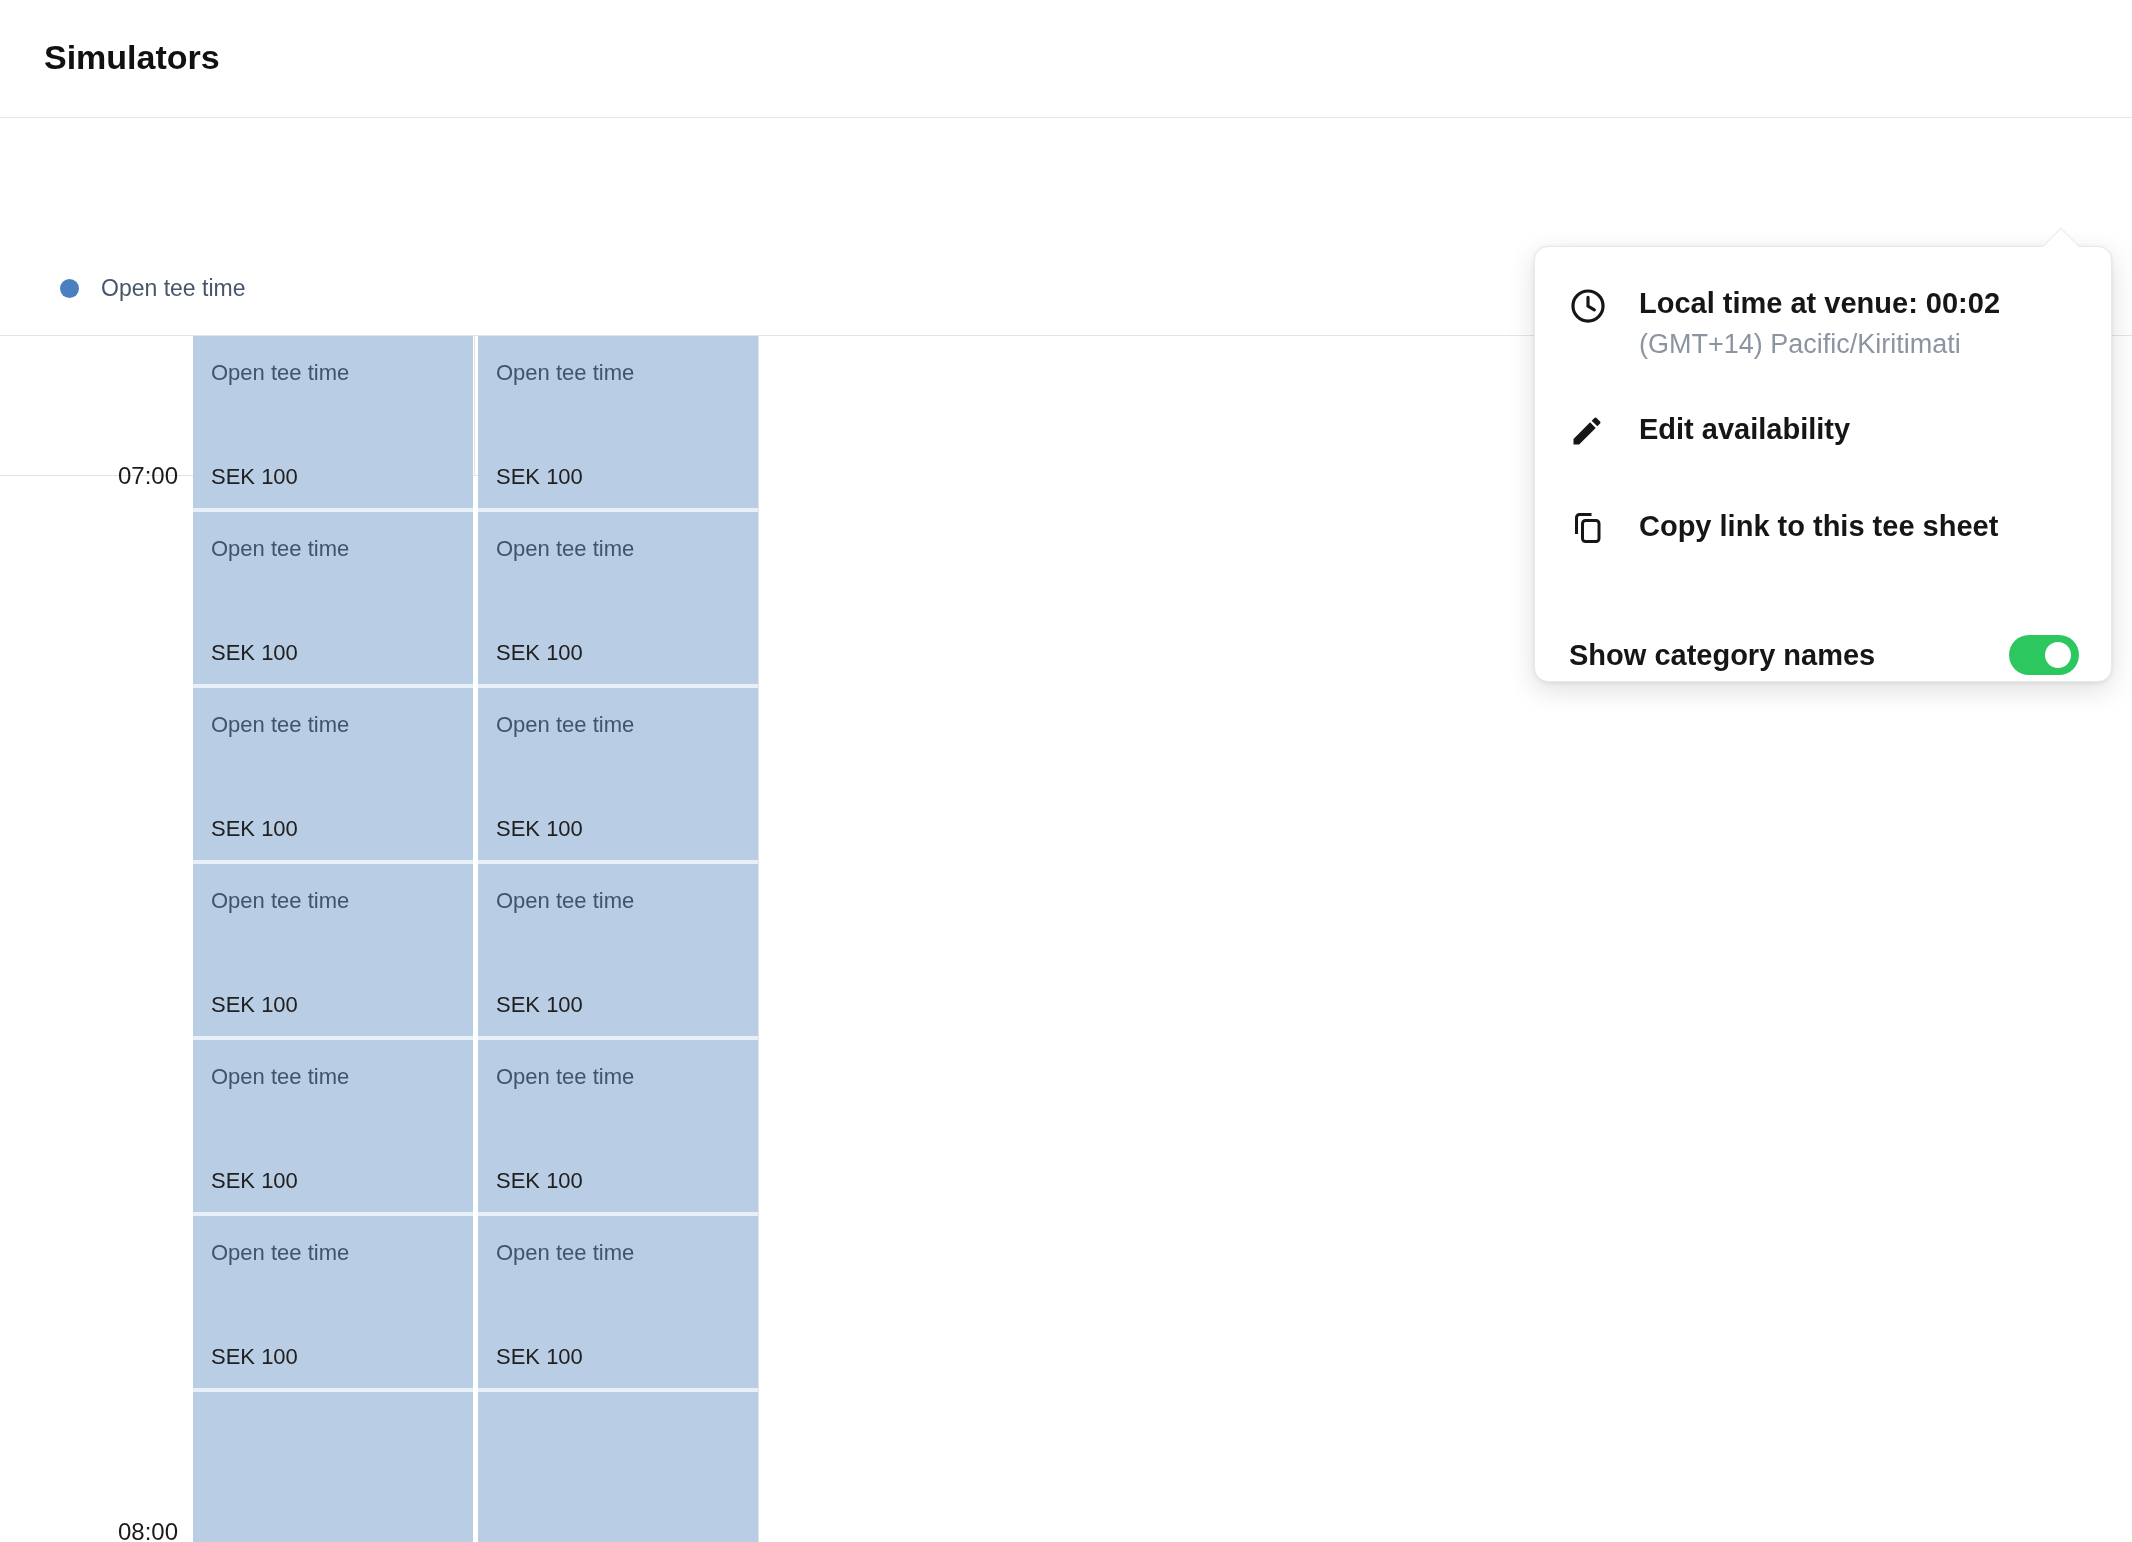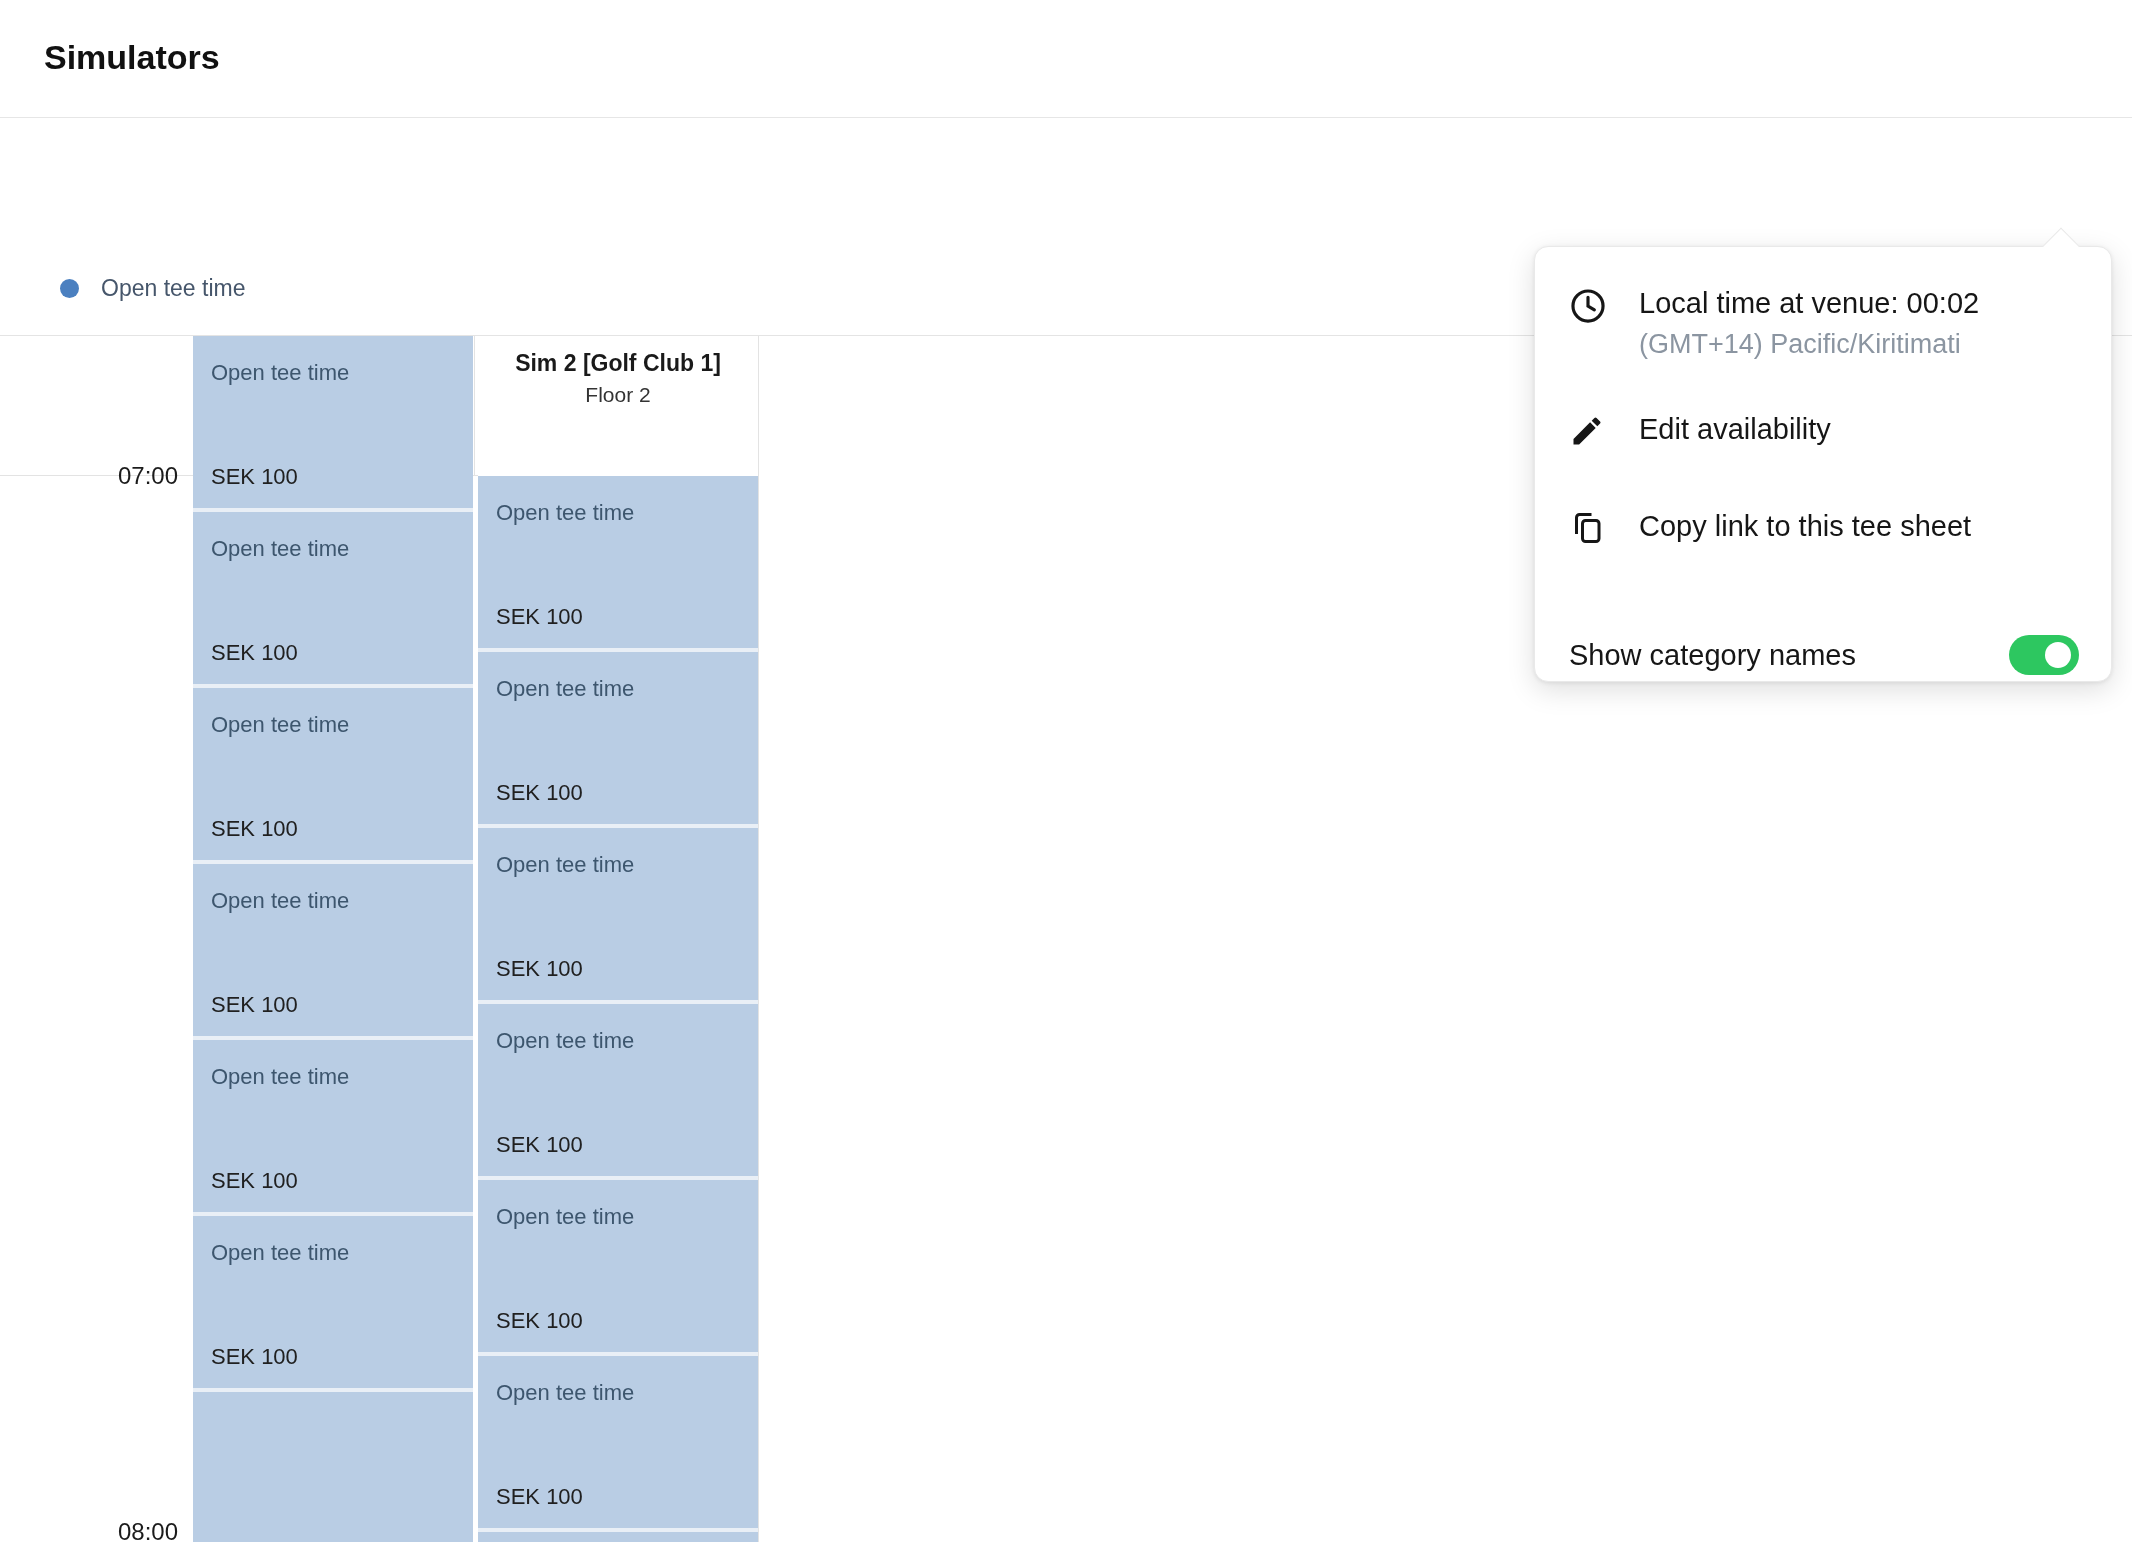--- a/index.html
+++ b/index.html
@@ -53,21 +53,21 @@
   .slot-price { position:absolute; left:18px; bottom:18px; font-size:22px; color:#202020; }
 
   
   .menu { position:absolute; left:1534px; top:246px; width:578px; height:436px; background:#fff;
           border:1px solid #e9e9e9; border-radius:14px;
           box-shadow:0 8px 28px rgba(0,0,0,.13), 0 1px 4px rgba(0,0,0,.08); }
   .menu-caret { position:absolute; left:513px; top:-14px; width:26px; height:26px; background:#fff;
                 transform:rotate(45deg); border-left:1px solid #e9e9e9; border-top:1px solid #e9e9e9; }
   .menu-row { position:absolute; left:34px; display:flex; align-items:flex-start; cursor:pointer; }
   .menu-icon { width:70px; flex:0 0 70px; display:flex; padding-top:2px; color:#161616; }
-  .menu-title { font-size:29px; font-weight:400; color:#161616; line-height:36px; }
+  .menu-title { font-size:29px; font-weight:700; color:#161616; line-height:36px; }
   .menu-sub { font-size:27px; color:#8b95a1; margin-top:8px; }
   .row-time { top:38px; }
   .row-edit { top:164px;justify-content:center; }
   .row-copy { top:261px; }
   .row-toggle { top:352px; left:34px; width:510px; display:flex; align-items:center; justify-content:space-between;margin-top:36px; }
   .toggle { position:relative; width:70px; height:40px; border-radius:20px; cursor:pointer; }
   .toggle .knob { position:absolute; top:7px; right:8px; width:26px; height:26px; border-radius:50%; background:#fff; }
 
   svg { display:block; }
 </style>
@@ -190,24 +190,20 @@
           <span class="slot-label">Open tee time</span>
           <span class="slot-price">SEK 100</span>
         </div>
         <div class="slot">
           <span class="slot-label">Open tee time</span>
           <span class="slot-price">SEK 100</span>
         </div>
         <div class="slot partial"></div>
       </div>
       <div class="col c1">
-        <div class="col-header">
-          <div class="col-title">Sim 2 [Golf Club 1]</div>
-          <div class="col-sub">Floor 2</div>
-        </div>
         <div class="slot">
           <span class="slot-label">Open tee time</span>
           <span class="slot-price">SEK 100</span>
         </div>
         <div class="slot">
           <span class="slot-label">Open tee time</span>
           <span class="slot-price">SEK 100</span>
         </div>
         <div class="slot">
           <span class="slot-label">Open tee time</span>

